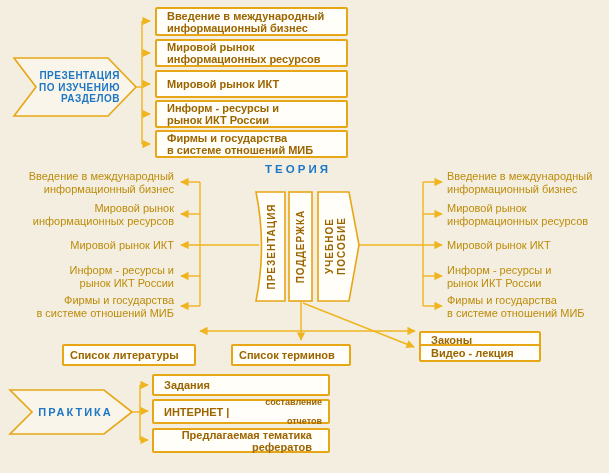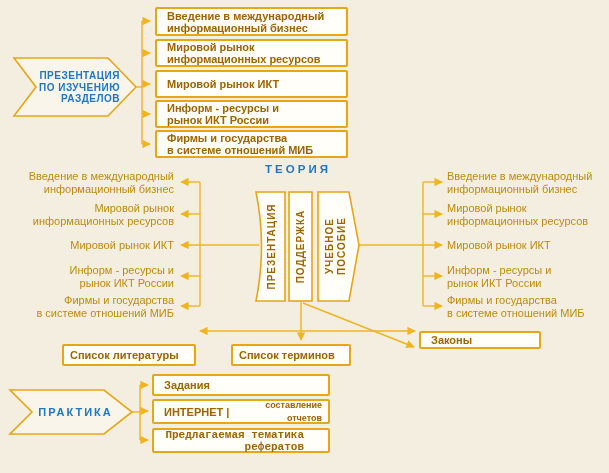--- a/index.html
+++ b/index.html
@@ -37,23 +37,23 @@
   .r{width:162px;left:447px;text-align:left;}
   .vlabel{
     position:absolute;width:110px;
     color:var(--text-brown,#9C6500);
     font-size:10px;font-weight:bold;letter-spacing:1px;
     text-align:center;white-space:pre-line;
     transform:rotate(-90deg);transform-origin:50% 50%;
   }
   .sub{
     flex:1;text-align:right;padding-right:6px;
-    font-size:9px;line-height:13px;font-weight:bold;white-space:pre-line;padding-left:6px;
+    font-size:9px;line-height:19px;font-weight:bold;white-space:pre-line;padding-left:6px;
   }
-  .ralign{display:block;width:100%;text-align:right;padding-right:24px;font-family:Liberation Mono, monospace;}
+  .ralign{display:block;width:100%;text-align:right;padding-right:16px;}
 </style>
 </head>
 <body>
 
 <div class="canvas">
 
   <svg class="layer">
     <defs>
       <marker id="arrow" viewBox="0 0 10 10" refX="9" refY="5" markerWidth="7" markerHeight="6" orient="auto">
         <path d="M0,0 L10,5 L0,10 Z"></path>
@@ -149,20 +149,21 @@
 в системе отношений МИБ</div>
 
   <div class="vlabel" style="left:216px;top:240px;height:13px;line-height:13px;">ПРЕЗЕНТАЦИЯ</div>
   <div class="vlabel" style="left:245px;top:240px;height:13px;line-height:13px;">ПОДДЕРЖКА</div>
   <div class="vlabel" style="left:281px;top:234px;height:24px;line-height:11.5px;">УЧЕБНОЕ
 ПОСОБИЕ</div>
 
   <div class="box" style="left:62px;top:320px;width:134px;height:22px;margin-top:24px;"><span class="pad6">Список литературы</span></div>
   <div class="box" style="left:231px;top:344px;width:120px;height:22px;"><span class="pad6">Список терминов</span></div>
   <div class="box" style="left:419px;top:331px;width:122px;height:18px;"><span class="pad">Законы</span></div>
+  <div class="box" style="left:419px;top:344px;width:122px;height:18px;"><span class="pad">Видео - лекция</span></div>
 
   <div class="blue" style="left:28px;top:406px;width:95px;font-size:11px;letter-spacing:2px;text-align:center;">ПРАКТИКА</div>
 
   <div class="box" style="left:152px;top:374px;width:178px;height:22px;text-align:right;"><span class="pad">Задания</span></div>
   <div class="box" style="left:152px;top:399px;width:178px;height:25px;">
     <span class="pad">ИНТЕРНЕТ  |</span>
     <span class="sub">составление
 отчетов</span>
   </div>
   <div class="box" style="left:152px;top:428px;width:178px;height:25px;"><span class="ralign">Предлагаемая тематика

